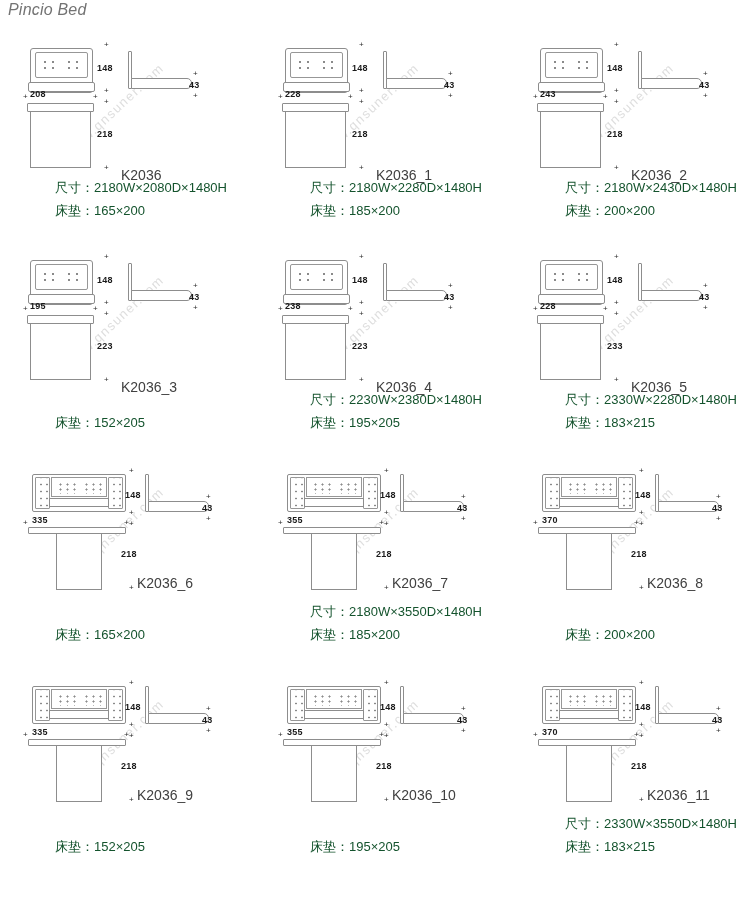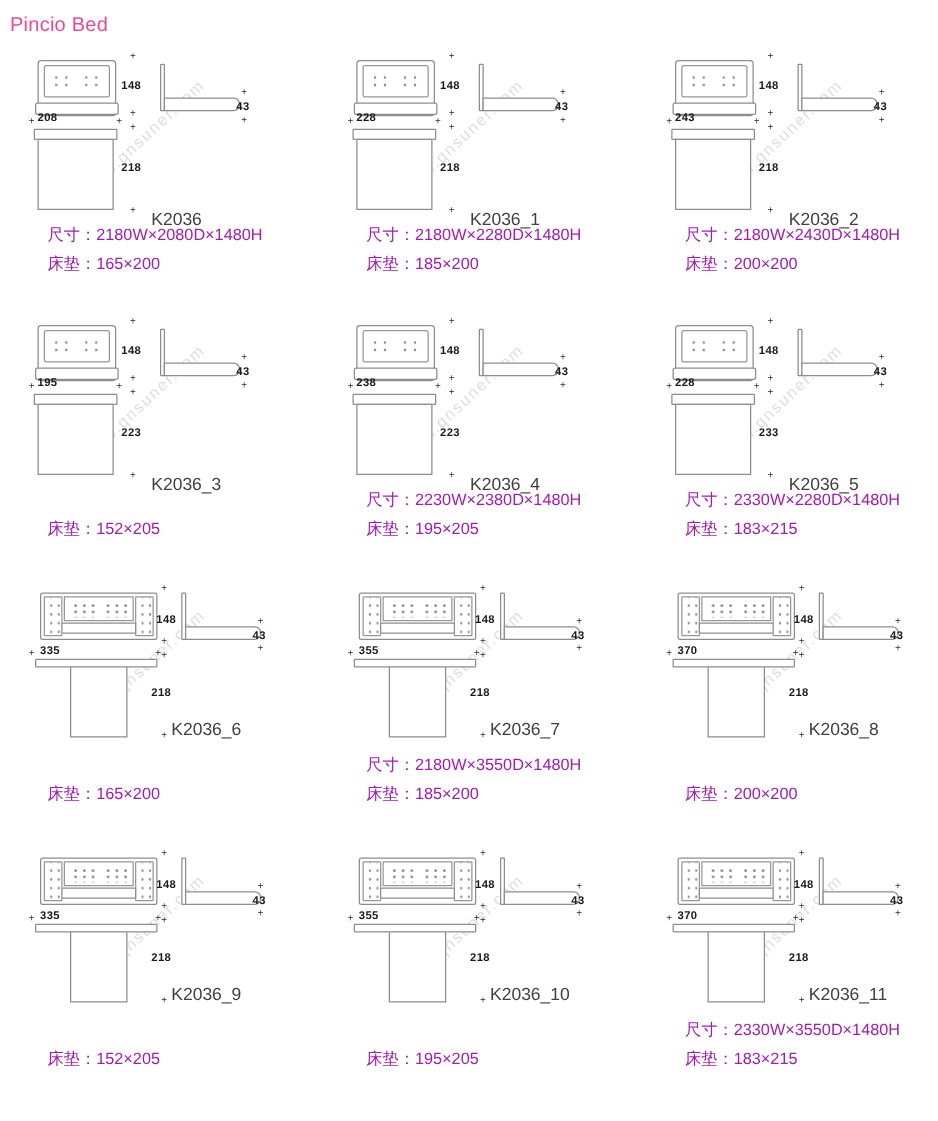--- a/index.html
+++ b/index.html
@@ -1,19 +1,19 @@
 <!DOCTYPE html>
 <html><head>
 <meta charset="utf-8">
 <style>
   * { margin:0; padding:0; box-sizing:border-box; }
   html,body { background:#ffffff; }
   .page { position:relative; width:750px; height:897px; background:#fff; overflow:hidden;
           font-family:"Liberation Sans", sans-serif; }
-  .title { position:absolute; left:8px; top:12px; font-size:16px; color:#ec4899; letter-spacing:0.2px; }
+  .title { position:absolute; left:8px; top:1px; font-size:16px; color:#737373; letter-spacing:0.2px;font-style:italic; }
   .grid { position:absolute; left:25px; top:40px; display:grid;
           grid-template-columns:repeat(3,215px); column-gap:40px; grid-auto-rows:212px; }
   .cell { position:relative; width:215px; height:212px; }
 
   .wm { position:absolute; left:10px; top:62px; width:160px; text-align:center; white-space:nowrap;
         transform:rotate(-43deg); color:#dedede; font-size:13px; letter-spacing:1.5px; z-index:0; }
 
   .ln { position:absolute; border:1px solid #8d8d8d; background:#fff; z-index:1; }
 
   
@@ -74,21 +74,21 @@
   .variant-A .pm-4 { left:79px; top:125px; } .variant-B .pm-4 { left:104px; top:121px; }
   .variant-A .pm-wl { left:-2px; top:54px; } .variant-B .pm-wl { left:-2px; top:56px; }
   .variant-A .pm-wr { left:68px; top:54px; } .variant-B .pm-wr { left:99px; top:56px; }
   .variant-A .pm-sa { left:168px; top:31px; } .variant-B .pm-sa { left:181px; top:30px; }
   .variant-A .pm-sb { left:168px; top:53px; } .variant-B .pm-sb { left:181px; top:52px; }
 
   .model { position:absolute; font-size:14px; color:#404040; z-index:2; }
   .variant-A .model { left:96px; top:113px;margin-top:14px; }
   .variant-B .model { left:112px; top:111px; }
 
-  .spec { position:absolute; left:13px; font-size:13px; color:#a21caf; z-index:2; white-space:nowrap; }
+  .spec { position:absolute; left:30px; font-size:13px; color:#14532d; z-index:2; white-space:nowrap; }
   .spec-size { top:139px; }
   .spec-mat { top:162px; }
 </style>
 </head>
 <body>
 
 <div class="page">
   <div class="title">Pincio Bed</div>
   <div class="grid">
   <div class="cell variant-A">

